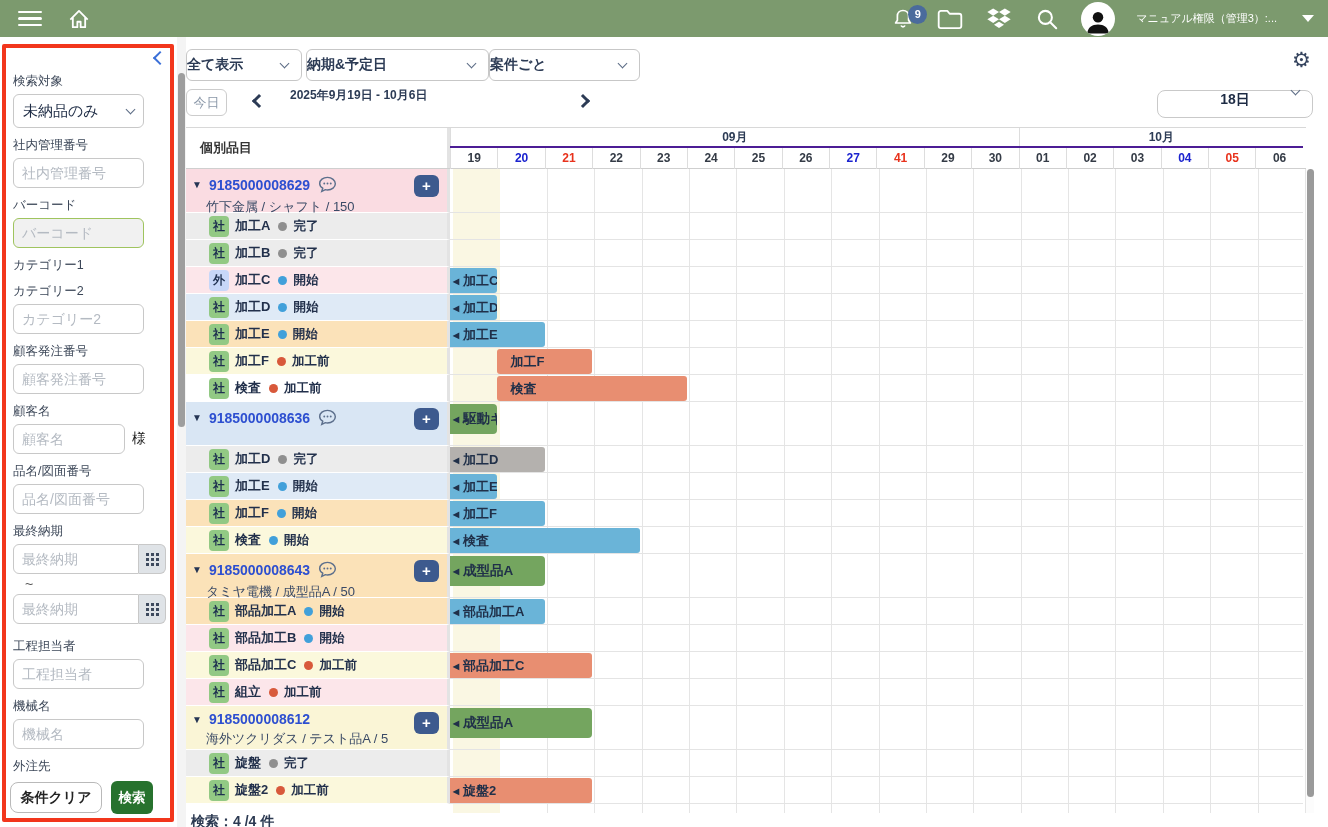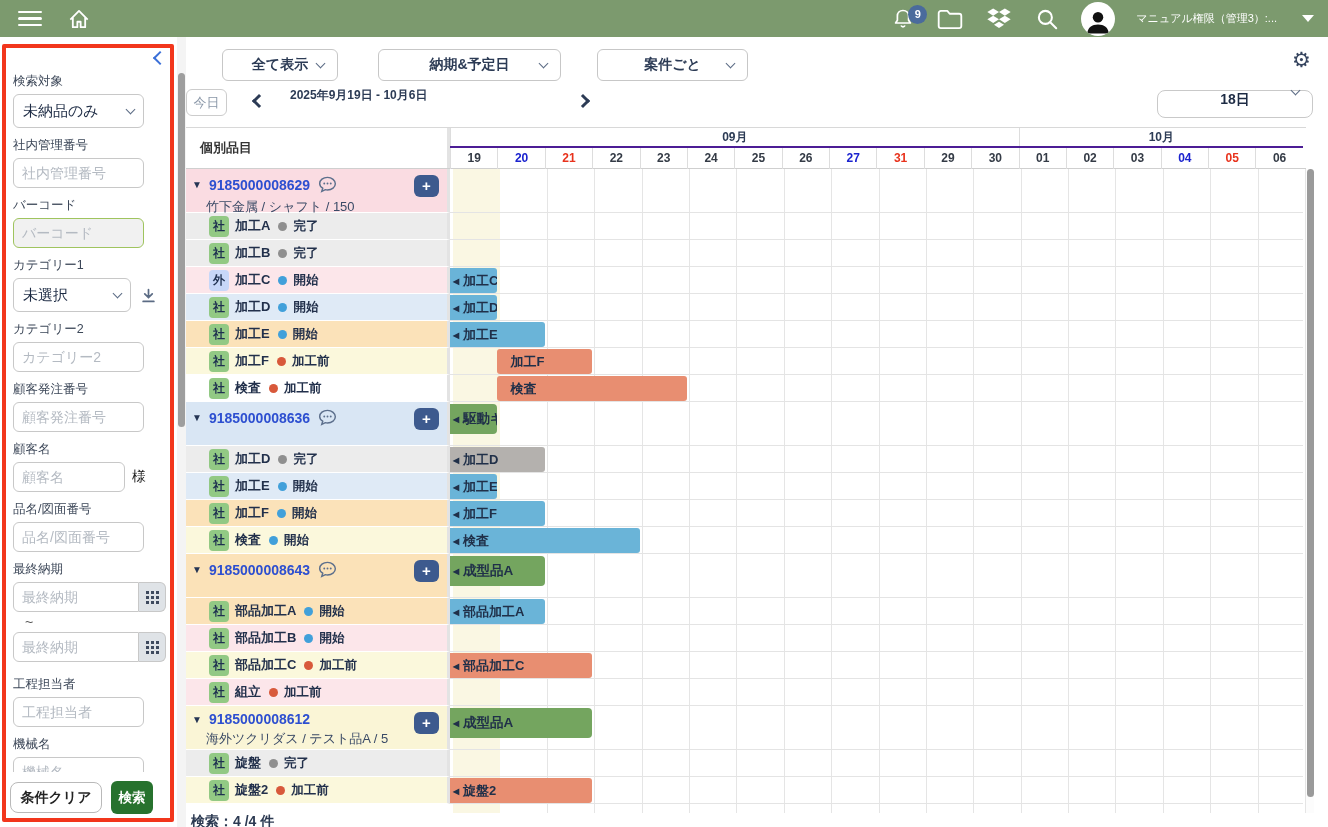--- a/index.html
+++ b/index.html
@@ -56,21 +56,21 @@
                 font-size:13.5px; font-weight:bold; color:#fff; font-family:"Liberation Sans",sans-serif; cursor:pointer; }
   .redbox { position:absolute; left:2px; top:44px; width:172px; height:778px; border:4.5px solid #f2361c;
             border-radius:2px; z-index:6; pointer-events:none; }
   .sb-scroll { position:absolute; left:177px; top:37px; width:9px; height:790px; background:#f4f4f4; z-index:2; }
   .sb-thumb { position:absolute; left:1px; top:36px; width:7px; height:354px; background:#9e9e9e; border-radius:4px; }
 
   
   .main { position:absolute; left:186px; top:37px; width:1142px; height:790px; background:#fff; }
   .filterrow { position:absolute; left:0; top:12px; display:flex; }
   .fbtn { height:32px; background:#fff; border:1px solid #c7c7c7; border-radius:6px; position:relative;
-          display:flex; align-items:center; justify-content:center; font-size:14px; font-weight:bold; color:#2c3b55; cursor:pointer;margin-left:36px; }
+          display:flex; align-items:center; justify-content:flex-start; font-size:14px; font-weight:bold; color:#2c3b55; cursor:pointer; }
   .fbtn .chev { position:absolute; right:13px; }
   .fbtn1 { width:116px; margin-right:4px; }
   .fbtn2 { width:151px; margin-right:5px; }
   .fbtn3 { width:183px; }
   .todaybtn { position:absolute; left:0; top:52px; width:41px; height:27px; background:#fff; border:1px solid #ccc;
               border-radius:6px; font-size:13px; color:#8a97a8; display:flex; align-items:center; justify-content:center; cursor:pointer; }
   .navchev { position:absolute; top:59px; width:10px; height:10px; border-left:3px solid #2c3b55; border-bottom:3px solid #2c3b55; cursor:pointer; }
   .navprev { left:68px; transform:rotate(45deg); }
   .navnext { left:392px; transform:rotate(-135deg); }
   .datetitle { position:absolute; left:104px; top:50px; font-size:12px; font-weight:bold; color:#2c3b55; white-space:nowrap; }
@@ -194,31 +194,20 @@
       <div class="field">
         <div class="flabel">社内管理番号</div>
         <input class="tinput" placeholder="社内管理番号" style="">
       </div>
       <div class="field">
         <div class="flabel">バーコード</div>
         <input class="tinput barcode" placeholder="バーコード" style="">
       </div>
       <div class="field">
         <div class="flabel">カテゴリー1</div>
-        <div class="cat1row">
-          <div class="selectbox narrow">
-            <span class="sval">未選択</span>
-            <span class="chev"></span>
-          </div>
-          <span style="display:flex;">
-            <svg width="15" height="15" viewBox="0 0 14 14" fill="none" stroke="#5b6b84" stroke-width="1.6" stroke-linecap="round">
-                <path d="M7 1.5v6.5M3.5 5.5 7 9l3.5-3.5M2 12.5h10"></path>
-              </svg>
-          </span>
-        </div>
       </div>
       <div class="field">
         <div class="flabel">カテゴリー2</div>
         <input class="tinput" placeholder="カテゴリー2" style="">
       </div>
       <div class="field">
         <div class="flabel">顧客発注番号</div>
         <input class="tinput" placeholder="顧客発注番号" style="">
       </div>
       <div class="field">
@@ -325,21 +314,21 @@
         <div class="days" id="days">
             <div class="day wd" style="width: 47.3889px;">19</div>
             <div class="day sat" style="width: 47.3889px;">20</div>
             <div class="day sun" style="width: 47.3889px;">21</div>
             <div class="day wd" style="width: 47.3889px;">22</div>
             <div class="day wd" style="width: 47.3889px;">23</div>
             <div class="day wd" style="width: 47.3889px;">24</div>
             <div class="day wd" style="width: 47.3889px;">25</div>
             <div class="day wd" style="width: 47.3889px;">26</div>
             <div class="day sat" style="width: 47.3889px;">27</div>
-            <div class="day sun" style="width: 47.3889px;">31</div>
+            <div class="day sun" style="width: 47.3889px;">41</div>
             <div class="day wd" style="width: 47.3889px;">29</div>
             <div class="day wd" style="width: 47.3889px;">30</div>
             <div class="day wd" style="width: 47.3889px;">01</div>
             <div class="day wd" style="width: 47.3889px;">02</div>
             <div class="day wd" style="width: 47.3889px;">03</div>
             <div class="day sat" style="width: 47.3889px;">04</div>
             <div class="day sun" style="width: 47.3889px;">05</div>
             <div class="day wd" style="width: 47.3889px;">06</div>
           </div>
       </div>
@@ -561,20 +550,21 @@
               <span style="display: flex;">
                 <svg width="21" height="21" viewBox="0 0 22 22">
                   <path d="M11 3.5c-4.6 0-8.2 2.9-8.2 6.4 0 2.1 1.3 3.9 3.2 5l-1 3.4 3.7-1.9c.7.2 1.5.3 2.3.3 4.6 0 8.2-2.9 8.2-6.4S15.6 3.5 11 3.5z" fill="none" stroke="#5c6f8c" stroke-width="1.5"></path>
                   <circle cx="7.6" cy="10" r="1" fill="#5c6f8c"></circle>
                   <circle cx="11" cy="10" r="1" fill="#5c6f8c"></circle>
                   <circle cx="14.4" cy="10" r="1" fill="#5c6f8c"></circle>
                 </svg>
               </span>
             </div>
             <button class="plus">+</button>
+            <div class="g-line2">タミヤ電機 / 成型品A / 50</div>
           </div>
           <div class="cell-gantt">
             <div class="bar grp-bar clip" style="left: 0px; width: 94.7778px; background: rgb(116, 165, 95);">
               <span class="arrow">◀</span>
               <span>成型品A</span>
             </div>
           </div>
         </div>
         <div class="row item">
           <div class="cell-list" style="background: rgb(251, 226, 185);">

